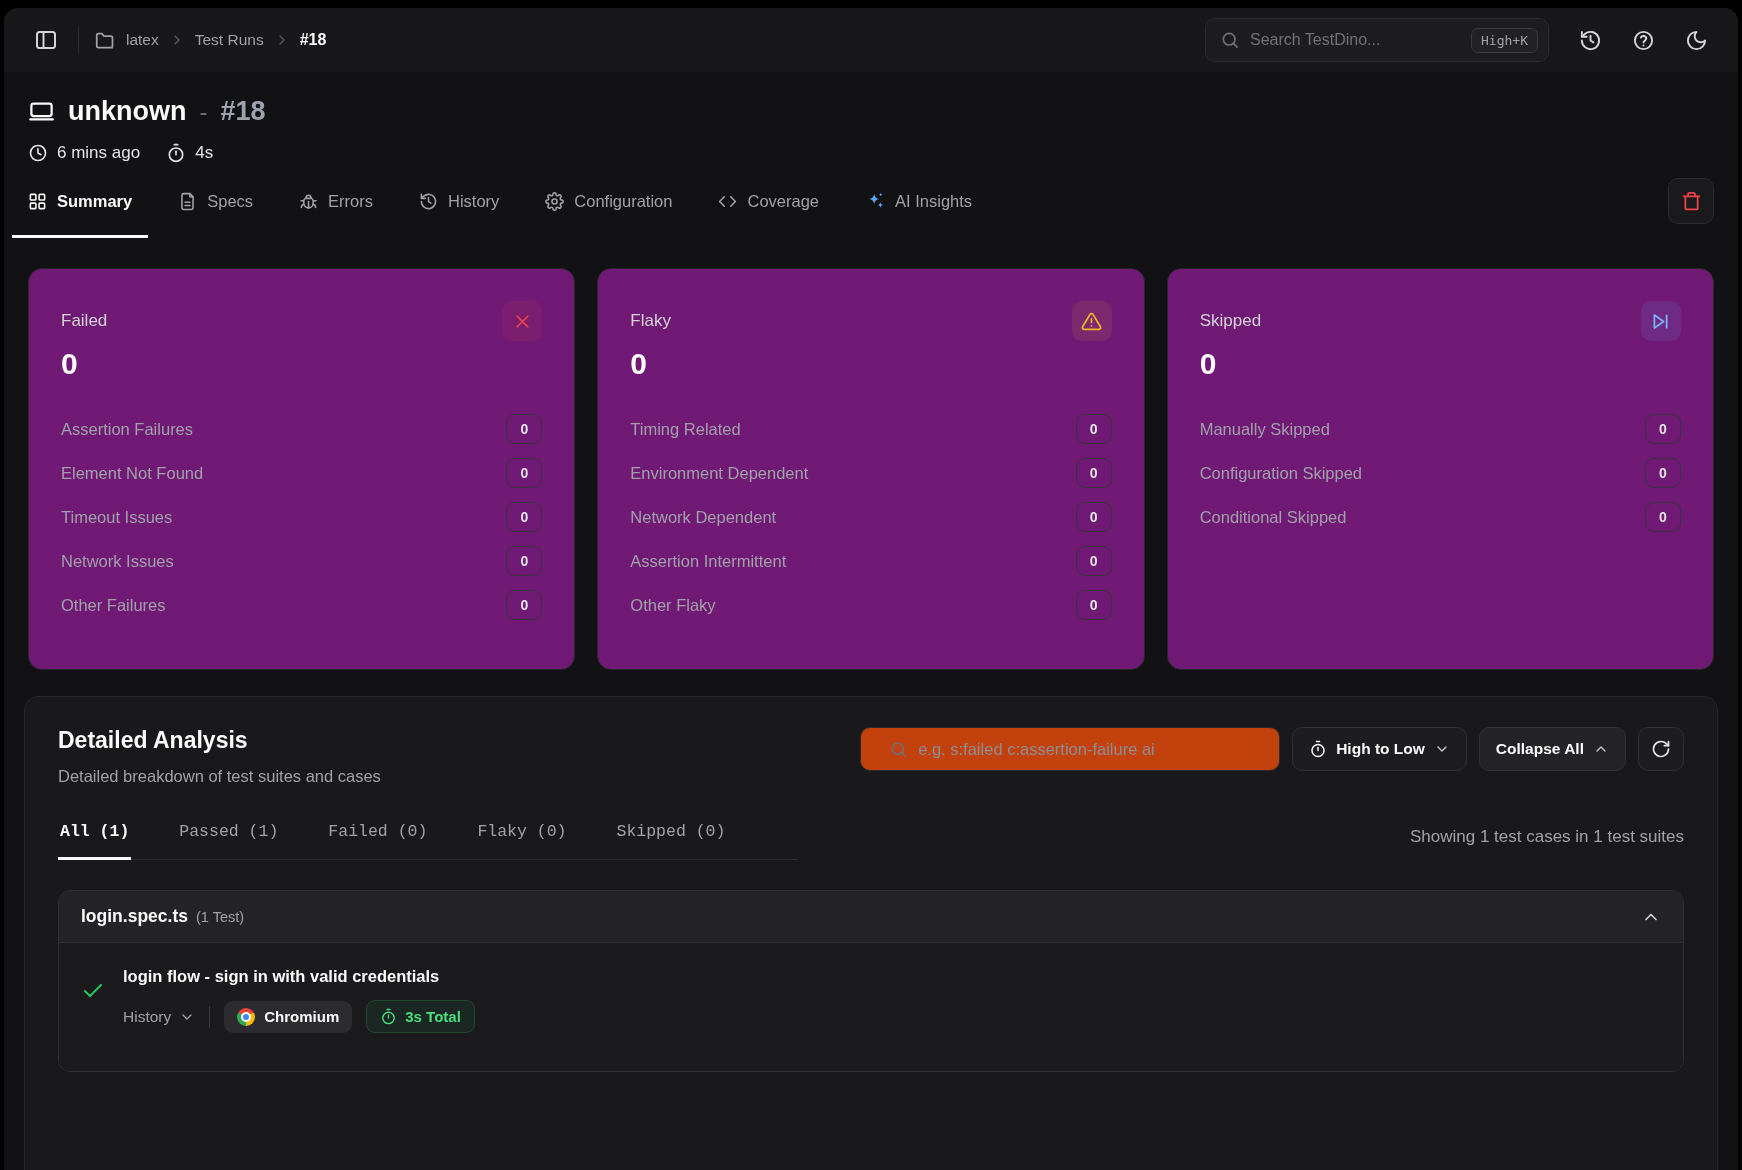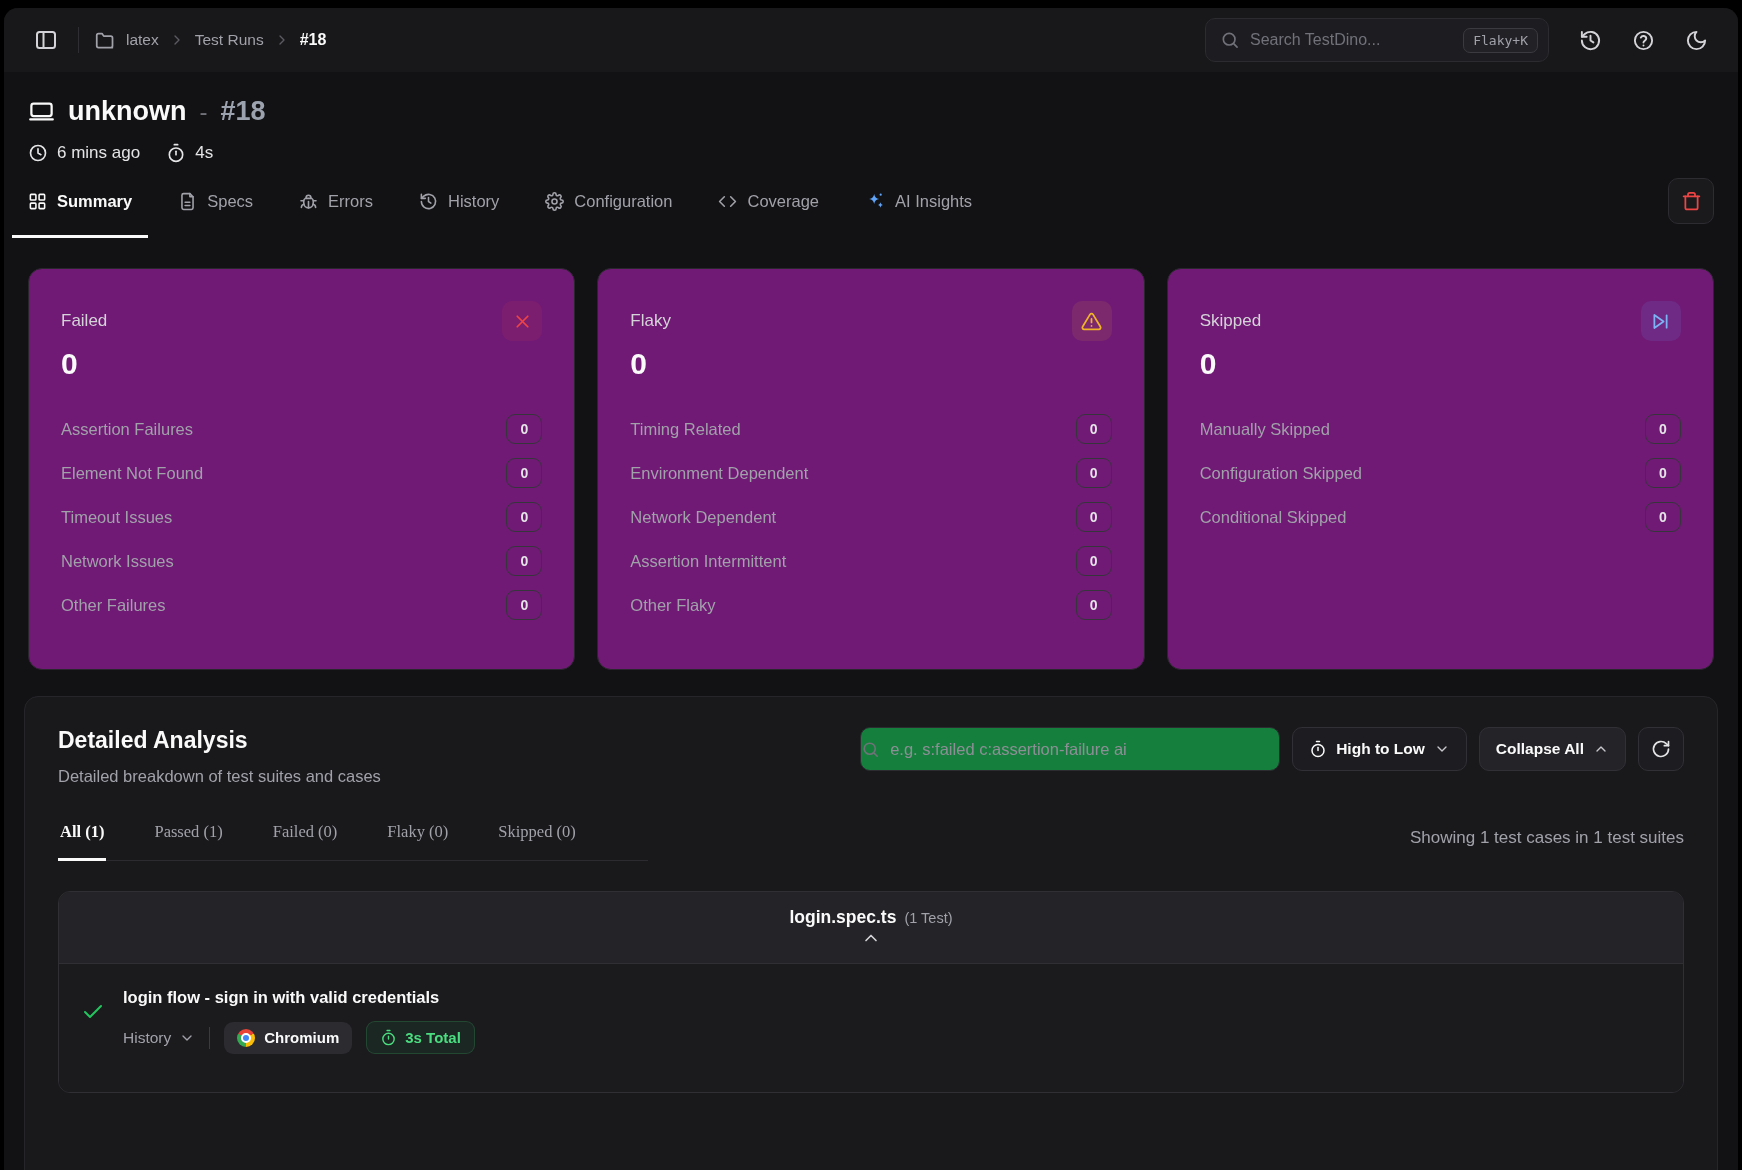--- a/index.html
+++ b/index.html
@@ -67,45 +67,45 @@
   .zero-badge { min-width:36px; height:30px; padding:0 10px; border:1px solid #35353b; border-radius:9px;
     display:flex; align-items:center; justify-content:center; font-size:14px; font-weight:700; color:#e4e4e7; }
 
   
   .panel { margin:26px 20px 0; background:#19191c; border:1px solid #26262a; border-radius:14px;
     padding:30px 33px; height:560px; }
   .panel-head { display:flex; justify-content:space-between; align-items:flex-start; }
   .panel-title { font-size:23px; font-weight:700; }
   .panel-sub { margin-top:13px; font-size:16.5px; color:#a1a1aa; }
   .controls { display:flex; align-items:center; gap:12px; }
-  .filter-input { width:420px; height:44px; background:#15803d; border:1px solid #2b2b30; border-radius:10px;
-    display:flex; align-items:center; gap:10px; padding:0 0; color:#71717a; }
+  .filter-input { width:420px; height:44px; background:#c2410c; border:1px solid #2b2b30; border-radius:10px;
+    display:flex; align-items:center; gap:10px; padding:0 28px; color:#71717a; }
   .filter-input input { flex:1; background:transparent; border:none; outline:none; font-size:16.5px;
     color:#e4e4e7; font-family:"Liberation Sans",sans-serif; min-width:0; }
   .filter-input input::placeholder { color:#8e8e96; }
   .ctl-btn { height:44px; border:1px solid #303036; background:#1d1d21; border-radius:10px; color:#fafafa;
     display:flex; align-items:center; gap:9px; padding:0 16px; font-size:15.5px; font-weight:700;
     cursor:pointer; font-family:inherit; }
   .ctl-btn.lighter { background:#242428; }
   .ctl-btn .chev { color:#c8c8cf; }
   .sq-btn { width:46px; height:44px; border:1px solid #303036; background:#1d1d21; border-radius:10px;
     color:#e4e4e7; display:flex; align-items:center; justify-content:center; cursor:pointer; }
 
   
   .filterbar { display:flex; align-items:center; justify-content:space-between; margin-top:28px; }
   .ftabs { display:inline-flex; gap:46px; border-bottom:1px solid #2c2c30; padding-right:70px; }
   .ftab { padding:8px 2px 16px; font-size:16.5px; color:#a1a1aa; cursor:pointer; background:none;
-    border:none; border-bottom:3px solid transparent; margin-bottom:-1px; font-family:Liberation Serif, serif; }
+    border:none; border-bottom:3px solid transparent; margin-bottom:-1px; font-family:Liberation Mono, monospace; }
   .ftab.active { color:#fafafa; font-weight:700; border-bottom-color:#fafafa; }
   .showing { font-size:17px; color:#a1a1aa; }
 
   
   .suite { margin-top:30px; border:1px solid #2f2f34; border-radius:12px; overflow:hidden; }
   .suite-head { background:#242428; padding:15px 22px; display:flex; align-items:center;
-    justify-content:space-between; cursor:pointer;flex-direction:column; }
+    justify-content:space-between; cursor:pointer; }
   .suite-name { font-size:17.5px; font-weight:700; }
   .suite-count { font-size:14.5px; color:#a1a1aa; font-weight:400; margin-left:8px; }
   .suite-body { background:#1b1b1e; border-top:1px solid #2f2f34; padding:24px 22px 38px; }
   .testrow { display:flex; gap:18px; }
   .check { color:#22c55e; margin-top:12px; }
   .test-title { font-size:16.5px; font-weight:700; }
   .test-meta { display:flex; align-items:center; gap:14px; margin-top:14px; }
   .hist-toggle { display:flex; align-items:center; gap:8px; color:#a1a1aa; font-size:15.5px;
     background:none; border:none; cursor:pointer; font-family:inherit; }
   .meta-sep { width:1px; height:22px; background:#3a3a40; }
@@ -157,21 +157,21 @@
 
     <div class="tb-right">
       <div class="searchbox">
         <span>
           <svg class="ic" width="20" height="20" viewBox="0 0 24 24">
               <circle cx="11" cy="11" r="7"></circle>
               <path d="m20.5 20.5-3.8-3.8"></path>
             </svg>
         </span>
         <input value="" placeholder="Search TestDino..." style="">
-        <span class="kbd">Flaky+K</span>
+        <span class="kbd">High+K</span>
       </div>
       <div class="tb-icons">
         <button class="iconbtn">
           <span>
             <svg class="ic" width="23" height="23" viewBox="0 0 24 24">
                 <path d="M3 12a9 9 0 1 0 3-6.7L3 8"></path>
                 <path d="M3 3v5h5"></path>
                 <path d="M12 7v5l3 2"></path>
               </svg>
           </span>

